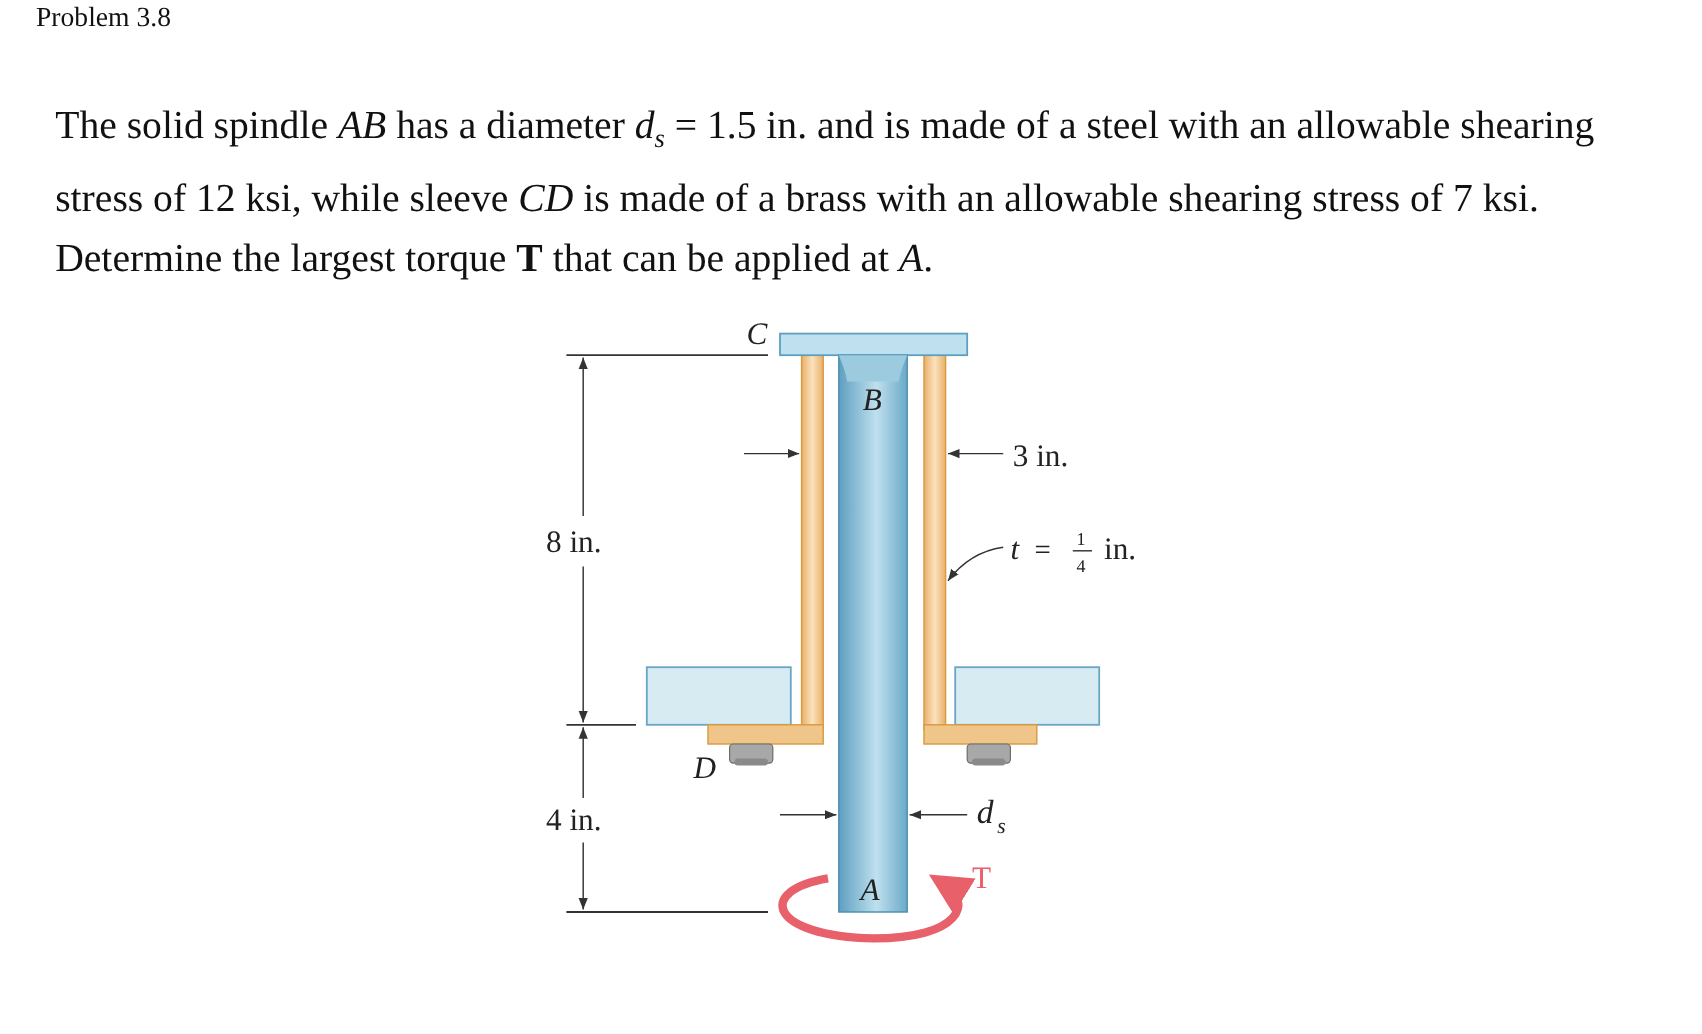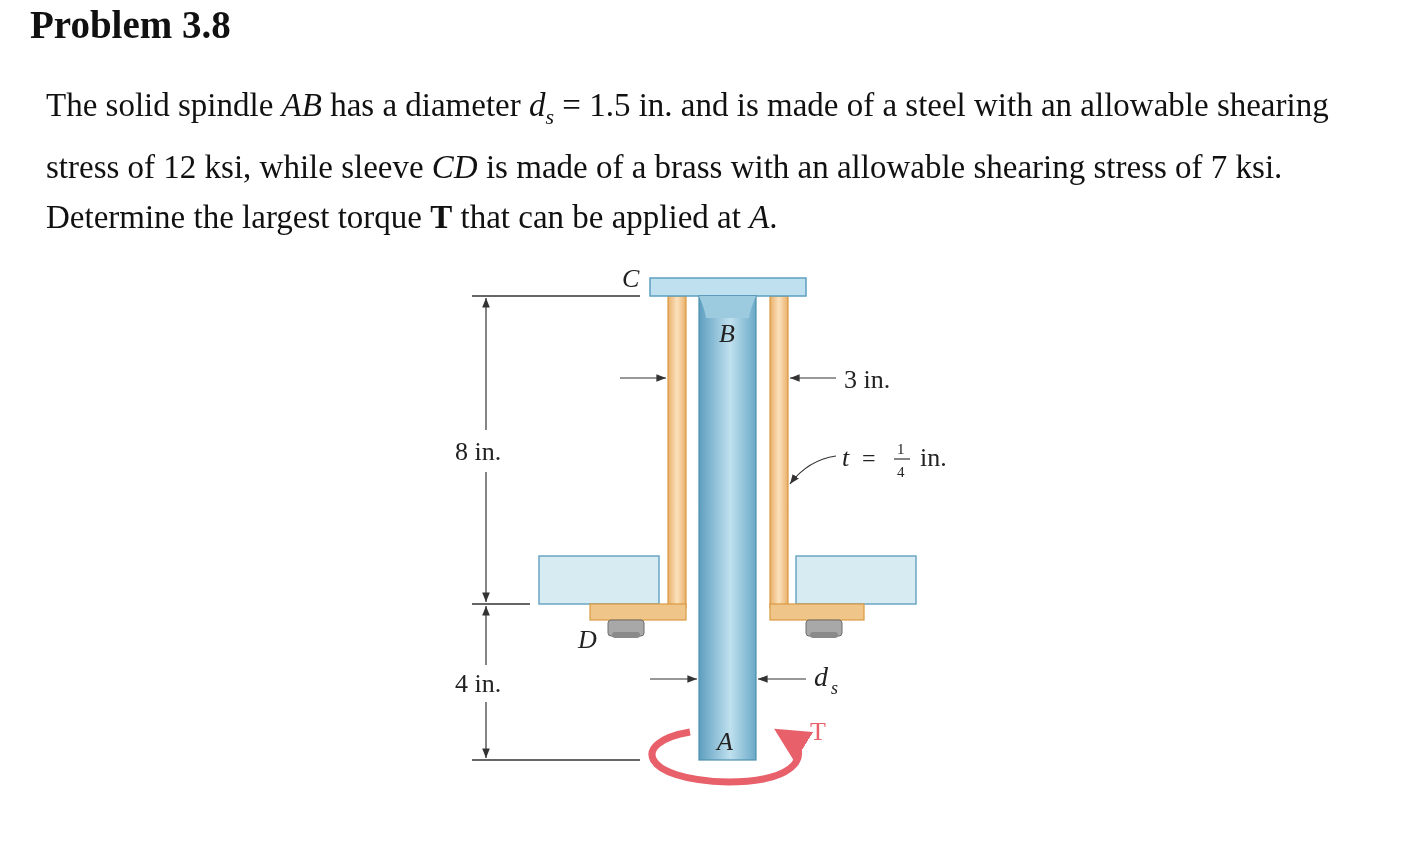--- a/index.html
+++ b/index.html
@@ -1,17 +1,17 @@
 <!DOCTYPE html>
 <html><head>
 <meta charset="utf-8">
 <style>
   html,body{margin:0;padding:0;background:#fff;}
   body{width:1418px;height:862px;position:relative;overflow:hidden;font-family:"Liberation Serif","DejaVu Serif",serif;color:#111;}
-  .title{position:absolute;left:30px;top:2px;font-size:39px;font-weight:bold;}
+  .title{position:absolute;left:30px;top:2px;font-size:23px;font-weight:normal;}
   .para{position:absolute;left:46px;top:80px;width:1360px;font-size:33px;line-height:50px;}
   .para i{font-style:italic;}
   .para b{font-weight:bold;}
   svg{position:absolute;left:0;top:0;}
   .lbl{font-family:"Liberation Serif","DejaVu Serif",serif;fill:#222;}
 </style>
 </head>
 <body>
 
 <div class="title">Problem 3.8</div>

